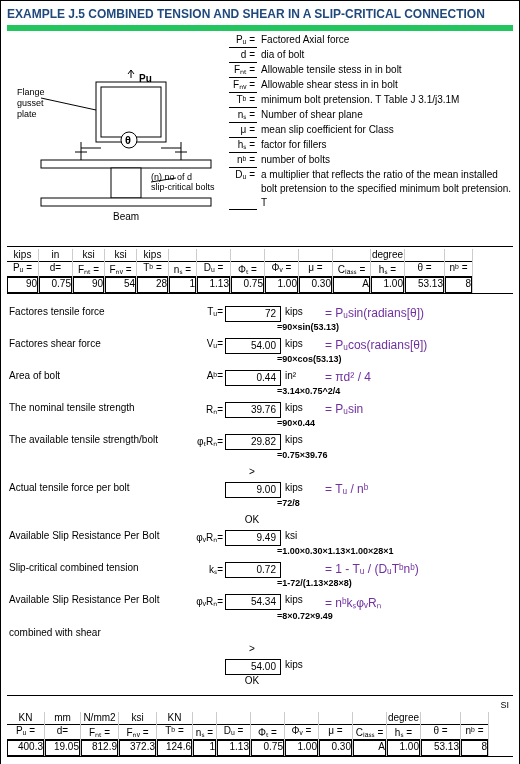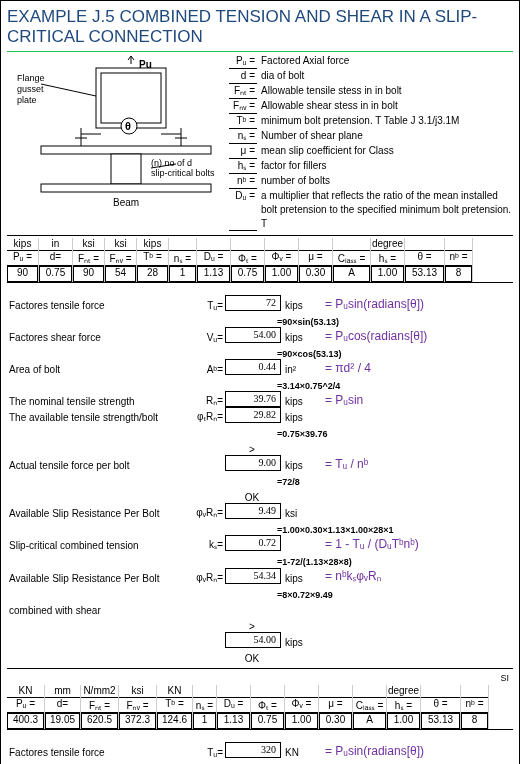--- a/index.html
+++ b/index.html
@@ -8,34 +8,35 @@
     font-size: 10px;
     color: #000;
     background: #fff;
     width: 520px;
   }
   .page {
     border: 1px solid #000;
     padding: 4px 6px;
   }
   .title {
-    font-weight: normal;
+    font-weight: bold;
     color: #1f497d;
-    font-size: 17px;
+    font-size: 12px;
     padding: 2px 0 4px 0;
-    border-bottom: 1px solid #22c55e;
+    border-bottom: 6px solid #22c55e;
   }
   .topsec {
     display: flex;
     border-bottom: 1px solid #000;
   }
   .left-diagram {
     width: 220px;
     padding: 4px;
     box-sizing: border-box;
+    margin-top: 35px;
   }
   .def-table {
     flex: 1;
     padding: 2px 0 4px 2px;
   }
   .def-row {
     display: flex;
     line-height: 14px;
   }
   .def-sym {
@@ -55,49 +56,48 @@
     border-bottom: 1px solid #000;
     margin-top: 2px;
   }
   .inp-col {
     text-align: center;
     border-right: 1px solid #ccc;
     box-sizing: border-box;
   }
   .inp-col .u { height: 12px; }
   .inp-col .s { height: 14px; border-top: 1px solid #000; border-bottom: 1px solid #000; white-space: nowrap; }
-  .inp-col .v { height: 14px; border: 1px solid #000; background: #fff; }
+  .inp-col .v { height: 14px; border: 1px solid #000; background: #fff; text-align: right; }
   
   .calc {
     padding: 6px 0 0 0;
   }
   .calc-row {
     display: flex;
-    align-items: flex-end;
+    align-items: flex-start;
     min-height: 16px;
     margin-bottom: 0;
   }
   .calc-label {
     width: 180px;
     padding-left: 2px;
   }
   .calc-sym {
     width: 34px;
     text-align: right;
     white-space: nowrap;
     padding-right: 2px;
   }
   .calc-val {
     width: 46px;
     border: 1px solid #000;
     text-align: right;
     padding: 1px 4px;
     height: 12px;
     line-height: 12px;
-    font-family: Liberation Serif, serif;
   }
   .calc-unit {
     width: 30px;
     padding-left: 4px;
   }
   .calc-form {
     flex: 1;
     color: #7030a0;
     padding-left: 10px;
     font-size: 12px;
@@ -311,20 +311,23 @@
         <div class="calc-form2">=3.14×0.75^2/4</div>
       </div>
       <div class="calc-row">
         <div class="calc-label">The nominal tensile strength</div>
         <div class="calc-sym">Rₙ=</div>
         <div class="calc-val">39.76</div>
         <div class="calc-unit">kips</div>
         <div class="calc-form">= Pᵤsin</div>
       </div>
       <div class="calc-row">
+        <div class="calc-form2">=90×0.44</div>
+      </div>
+      <div class="calc-row">
         <div class="calc-label">The available tensile strength/bolt</div>
         <div class="calc-sym">φₜRₙ=</div>
         <div class="calc-val">29.82</div>
         <div class="calc-unit">kips</div>
       </div>
       <div class="calc-row">
         <div class="calc-form2">=0.75×39.76</div>
       </div>
       <div class="calc-row">
         <div class="calc-label"></div>
@@ -407,21 +410,21 @@
         <div class="v">400.3</div>
       </div>
       <div class="inp-col" style="width: 36px;">
         <div class="u">mm</div>
         <div class="s">d=</div>
         <div class="v">19.05</div>
       </div>
       <div class="inp-col" style="width: 38px;">
         <div class="u">N/mm2</div>
         <div class="s">Fₙₜ =</div>
-        <div class="v">620.5</div>
+        <div class="v">812.9</div>
       </div>
       <div class="inp-col" style="width: 38px;">
         <div class="u">ksi</div>
         <div class="s">Fₙᵥ =</div>
         <div class="v">372.3</div>
       </div>
       <div class="inp-col" style="width: 36px;">
         <div class="u">KN</div>
         <div class="s">Tᵇ =</div>
         <div class="v">124.6</div>

